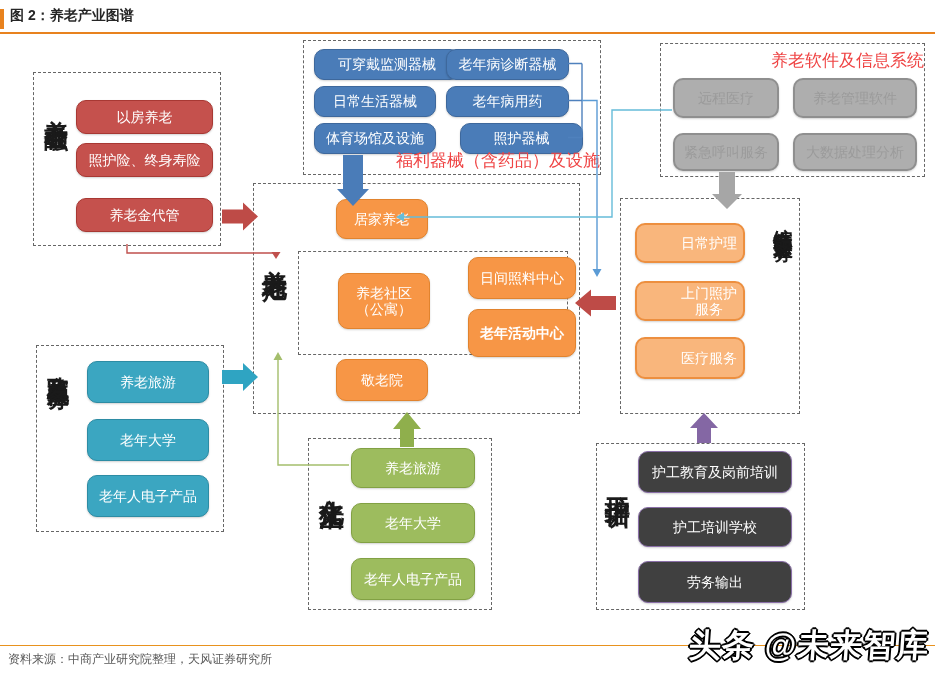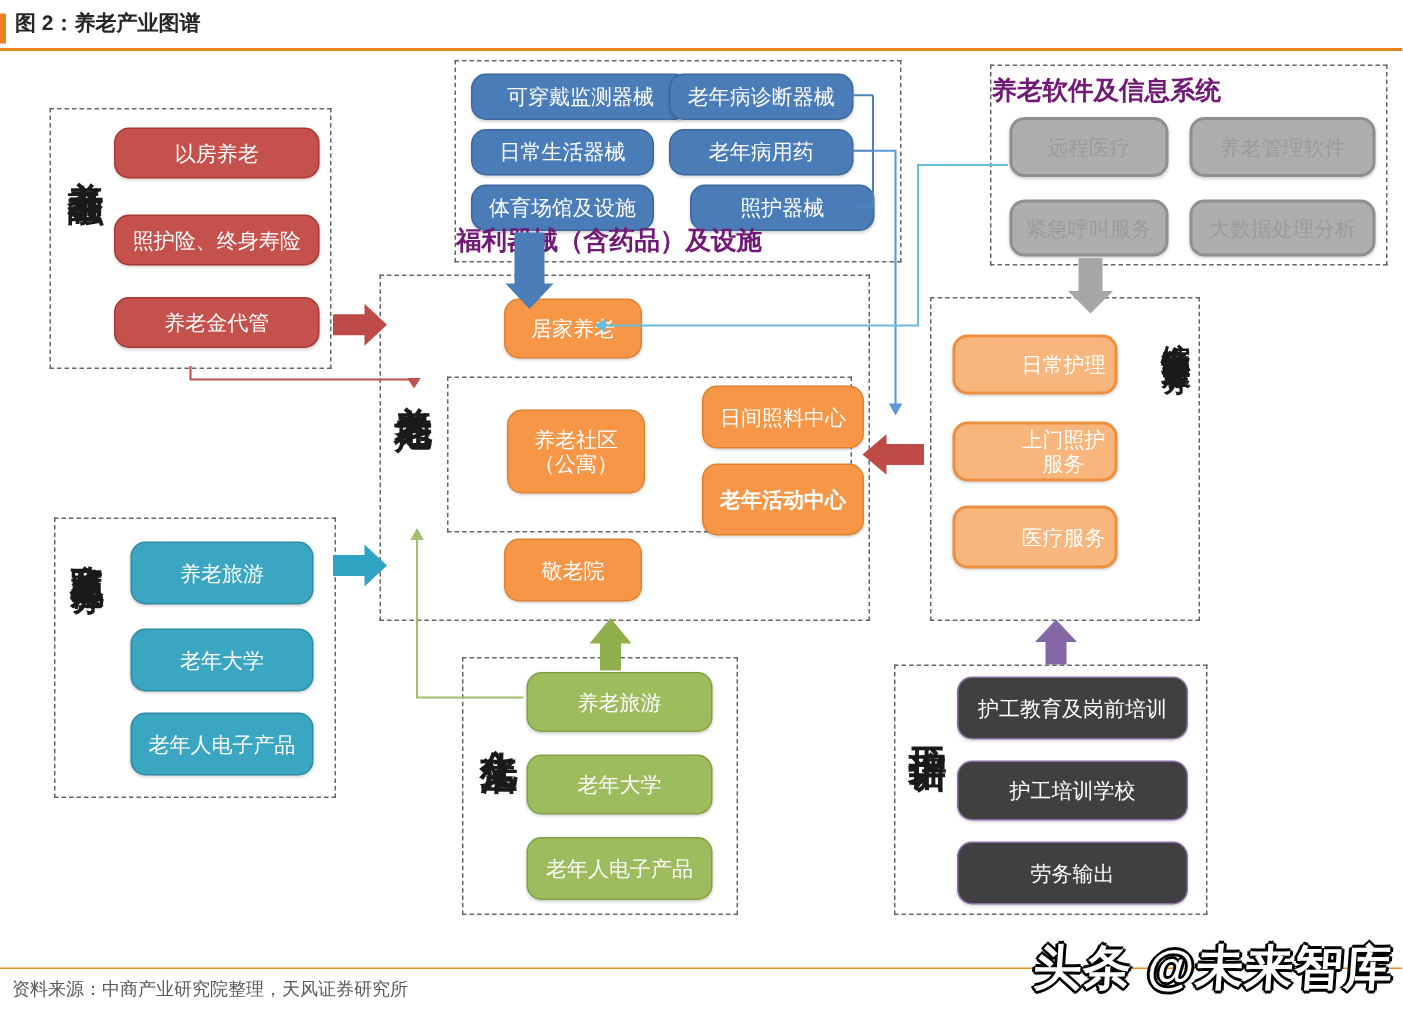--- a/index.html
+++ b/index.html
@@ -15,21 +15,21 @@
              letter-spacing:1px;transform:skewX(-4deg);z-index:20;
              text-shadow:-2px 0 #000,2px 0 #000,0 -2px #000,0 2px #000,
                          -1px -1px #000,1px 1px #000,-1px 1px #000,1px -1px #000;}
   
   .grp{position:absolute;border:1px dashed #666;background:transparent;}
   .grp-inner{position:absolute;border:1px dashed #666;}
   
   .vlabel{position:absolute;writing-mode:vertical-rl;text-orientation:upright;
           font-weight:bold;color:#1a1a1a;letter-spacing:2px;line-height:1;}
   
-  .glabel{position:absolute;font-weight:bold;color:#701a75;text-align:left;width:100%;}
+  .glabel{position:absolute;font-weight:normal;color:#ef4444;text-align:right;width:100%;}
   
   .node{position:absolute;border-radius:10px;color:#fff;font-size:14px;line-height:1.15;
         display:flex;align-items:center;justify-content:center;text-align:center;
         box-shadow:0 1px 2px rgba(0,0,0,.18);padding:0 3px;box-sizing:border-box;}
   .node.red{background:#C5514D;border:1.5px solid #A83833;}
   .node.blue{background:#4A7CB8;border:1.5px solid #3E689C;}
   .node.gray{background:#AEAEAE;border:2px solid #8F8F8F;color:#9B9B9B;}
   .node.orange{background:#F79646;border:1.5px solid #E1832E;margin-left:30px;}
   .node.lorange{background:#F9B67C;border:2px solid #ED8F3F;padding-left:41px;}
   .node.teal{background:#3BA6C1;border:1.5px solid #2D8CA4;}
@@ -42,21 +42,21 @@
 <body>
 
 <div id="canvas">
 
   <div class="accent-bar"></div>
   <div class="fig-title">图 2：养老产业图谱</div>
   <div class="rule-top"></div>
 
   <div class="grp" style="left:33px;top:72px;width:186px;height:172px;">
     <div class="vlabel" style="left:10px;top:28px;font-size:24px;">养老金融</div>
-    <div class="node red" style="left:42px;top:12px;width:137px;height:34px;">以房养老</div>
+    <div class="node red" style="left:42px;top:27px;width:137px;height:34px;">以房养老</div>
     <div class="node red" style="left:42px;top:70px;width:137px;height:34px;">照护险、终身寿险</div>
     <div class="node red" style="left:42px;top:125px;width:137px;height:34px;">养老金代管</div>
   </div>
 
   <div class="grp" style="left:303px;top:40px;width:296px;height:133px;">
     <div class="node blue" style="left:10px;top:8px;width:146px;height:31px;">可穿戴监测器械</div>
     <div class="node blue" style="left:10px;top:45px;width:122px;height:31px;">日常生活器械</div>
     <div class="node blue" style="left:10px;top:82px;width:122px;height:31px;">体育场馆及设施</div>
     <div class="node blue" style="left:142px;top:8px;width:123px;height:31px;">老年病诊断器械</div>
     <div class="node blue" style="left:142px;top:45px;width:123px;height:31px;">老年病用药</div>

